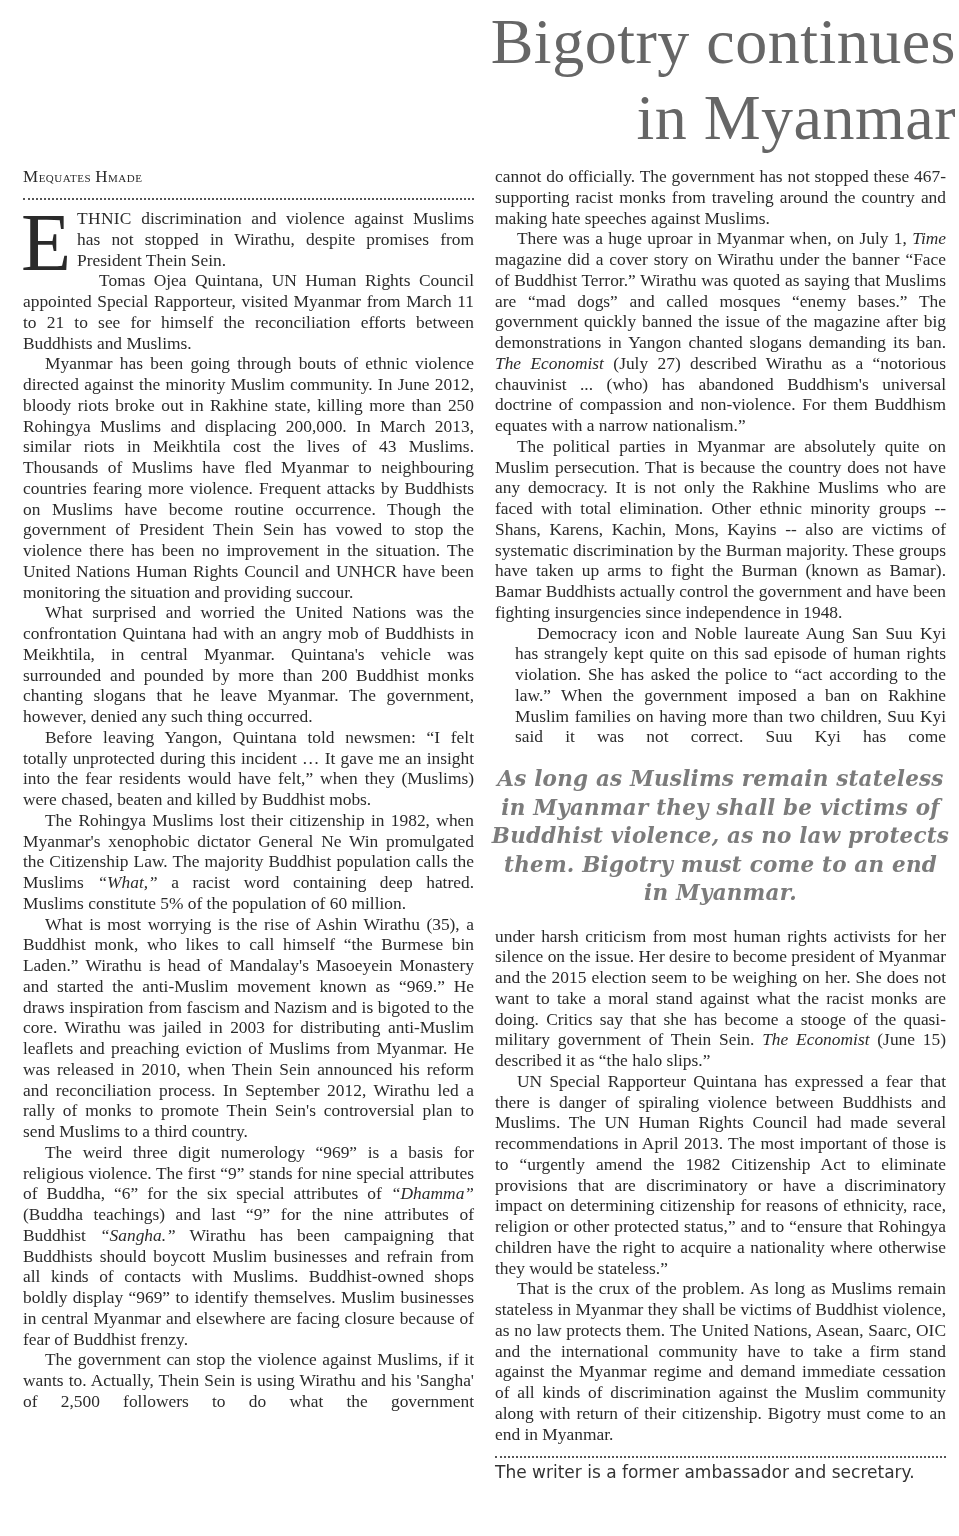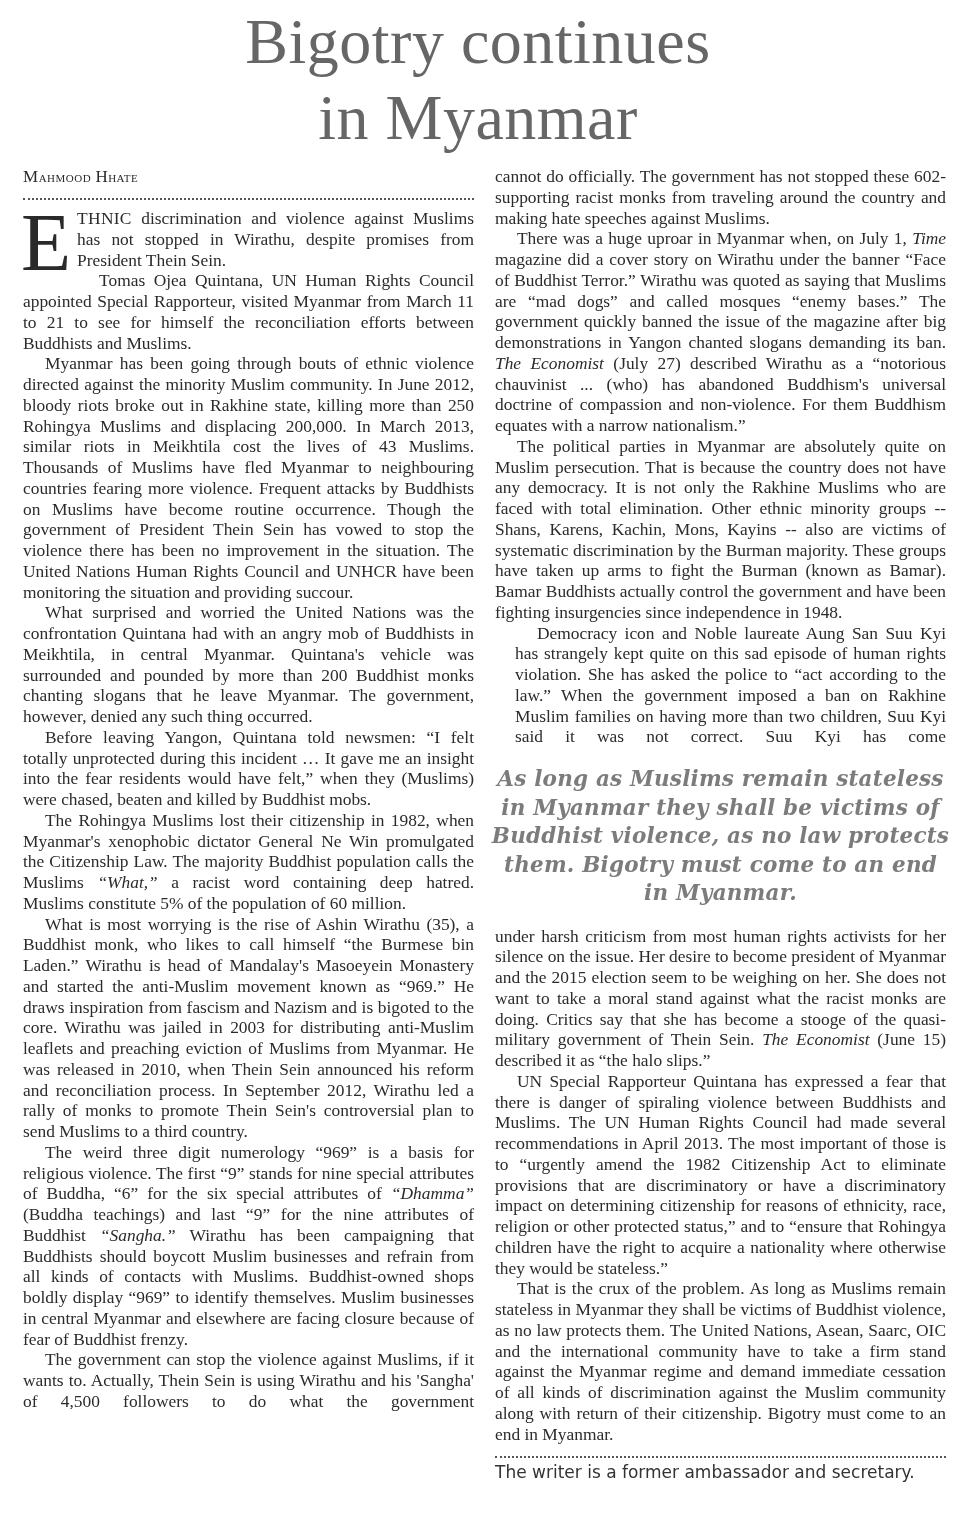--- a/index.html
+++ b/index.html
@@ -3,21 +3,21 @@
 <meta charset="utf-8">
 <style>
   html, body { margin: 0; padding: 0; background: #ffffff; }
   body {
     width: 959px; height: 1536px; overflow: hidden; position: relative;
     font-family: "DejaVu Serif", "Liberation Serif", serif;
     color: #2b2b2b;
   }
   .headline {
     position: absolute; left: 0; top: 4px; width: 956px;
-    text-align: center;
+    text-align: right;
     font-family: "Liberation Serif", "DejaVu Serif", serif;
     font-size: 64px; line-height: 76px; color: #666666;
     font-weight: normal; margin: 0; letter-spacing: 0.5px;
   }
   .col {
     position: absolute; top: 166px; width: 451px;
     font-family: "Liberation Serif", serif;
     font-size: 17.4px; line-height: 20.75px;
     text-align: justify; hyphens: manual;
   }
@@ -54,36 +54,36 @@
 </style>
 </head>
 <body>
 
 <h1 class="headline">
   <span>Bigotry continues</span><br>
   <span>in Myanmar</span>
 </h1>
 
 <div class="col col-left">
-  <div class="byline"><span class="cap">M</span><span>ahmood</span> <span class="cap">H</span><span>hate</span></div>
+  <div class="byline"><span class="cap">M</span><span>equates</span> <span class="cap">H</span><span>made</span></div>
   <div class="dotrule"></div>
 
   <p class="first"><span class="dropcap">E</span><span class="lead-caps">THNIC</span><span> discrimination and violence against Muslims has not stopped in Wirathu, despite promises from President Thein Sein.</span></p>
   <p>Tomas Ojea Quintana, UN Human Rights Council appointed Special Rapporteur, visited Myanmar from March 11 to  21 to see for himself the reconciliation efforts between Buddhists and Muslims.</p>
   <p>Myanmar has been going through bouts of ethnic vio­lence directed against the minority Muslim community. In June 2012, bloody riots broke out in Rakhine state, killing more than 250 Rohingya Muslims and displacing 200,000. In March 2013, similar riots in Meikhtila cost the lives of 43 Muslims. Thousands of Muslims have fled Myanmar to neighbouring countries fearing more violence. Frequent attacks by Buddhists on Muslims have become routine occurrence. Though the government of President Thein Sein has vowed to stop the violence there has been no improve­ment in the situation. The United Nations Human Rights Council and UNHCR have been monitoring the situation and providing succour.</p>
   <p>What surprised and worried the United Nations was the confrontation Quintana had with an angry mob of Buddhists in Meikhtila, in central Myanmar. Quintana's vehicle was surrounded and pounded by more than 200 Buddhist monks chanting slogans that he leave Myanmar. The government, however, denied any such thing occurred.</p>
   <p>Before leaving Yangon, Quintana told newsmen: “I felt totally unprotected during this incident … It gave me an insight into the fear residents would have felt,” when they (Muslims) were chased, beaten and killed by Buddhist mobs.</p>
   <p><span>The Rohingya Muslims lost their citizenship in 1982, when Myanmar's xenophobic dictator General Ne Win promulgated the Citizenship Law. The majority Buddhist population calls the Muslims </span><em>“What,”</em><span> a racist word contain­ing deep hatred. Muslims constitute 5% of the population of 60 million.</span></p>
   <p>What is most worrying is the rise of Ashin Wirathu (35), a Buddhist monk, who likes to call himself “the Burmese bin Laden.” Wirathu is head of Mandalay's Masoeyein Monastery and started the anti-Muslim movement known as “969.” He draws inspiration from fascism and Nazism and is bigoted to the core. Wirathu was jailed in 2003 for distributing anti-Muslim leaflets and preaching eviction of Muslims from Myanmar. He was released in 2010, when Thein Sein announced his reform and reconciliation pro­cess. In September 2012, Wirathu led a rally of monks to promote Thein Sein's controversial plan to send Muslims to a third country.</p>
   <p><span>The weird three digit numerology “969” is a basis for religious violence. The first “9” stands for nine special attributes of Buddha, “6” for the six special attributes of </span><em>“Dhamma”</em><span> (Buddha teachings) and last “9” for the nine attributes of  Buddhist </span><em>“Sangha.”</em><span>  Wirathu has been cam­paigning that Buddhists should boycott Muslim busi­nesses and refrain from all kinds of contacts with Muslims. Buddhist-owned shops boldly display “969” to identify themselves. Muslim businesses in central Myanmar and elsewhere are facing closure because of fear of Buddhist frenzy.</span></p>
-  <p style="text-align-last: justify;">The government can stop the violence against Muslims, if it wants to. Actually, Thein Sein is using Wirathu and his 'Sangha' of 4,500 followers to do what the government</p>
+  <p style="text-align-last: justify;">The government can stop the violence against Muslims, if it wants to. Actually, Thein Sein is using Wirathu and his 'Sangha' of 2,500 followers to do what the government</p>
 </div>
 
 <div class="col col-right">
-  <p class="first">cannot do officially. The government has not stopped these 602-supporting racist monks from traveling around the country and making hate speeches against Muslims.</p>
+  <p class="first">cannot do officially. The government has not stopped these 467-supporting racist monks from traveling around the country and making hate speeches against Muslims.</p>
   <p><span>There was a huge uproar in Myanmar when, on July 1, </span><em>Time</em><span> magazine did a cover story on Wirathu under the banner “Face of Buddhist Terror.” Wirathu was quoted as saying that Muslims are “mad dogs” and called mosques “enemy bases.” The government quickly banned the issue of the magazine after big demonstrations in Yangon chanted slogans demanding its ban. </span><em>The Economist</em><span> (July 27) described Wirathu as a “notorious chauvinist ... (who) has abandoned Buddhism's universal doctrine of compas­sion and non-violence. For them Buddhism equates with a narrow nationalism.”</span></p>
   <p>The political parties in Myanmar are absolutely quite on Muslim persecution. That is because the country does not have any democracy. It is not only the Rakhine Muslims who are faced with total elimination. Other ethnic minority groups -- Shans, Karens, Kachin, Mons, Kayins -- also are victims of systematic discrimination by the Burman majority. These groups have taken up arms to fight the Burman (known as Bamar). Bamar Buddhists actually control the government and have been fighting insurgencies since independence in 1948.</p>
   <p style="text-align-last: justify; margin-left: 20px;">Democracy icon and Noble laureate Aung San Suu Kyi has strangely kept quite on this sad episode of human rights violation. She has asked the police to “act according to the law.” When the government imposed a ban on Rakhine Muslim families on having more than two chil­dren, Suu Kyi said it was not correct. Suu Kyi has come</p>
 
   <div class="pullquote">As long as Muslims remain stateless in Myanmar they shall be victims of Buddhist violence, as no law protects them. Bigotry must come to an end in Myanmar.</div>
 
   <p class="first"><span>under harsh criticism from most human rights activists for her silence on the issue. Her desire to become president of Myanmar and the 2015 election seem to be weighing on her. She does not want to take a moral stand against what the racist monks are doing. Critics say that she has become a stooge of the quasi-military government of Thein Sein. </span><em>The Economist</em><span> (June 15) described it as “the halo slips.”</span></p>
   <p>UN Special Rapporteur Quintana has expressed a fear that there is danger of spiraling violence between Buddhists and Muslims. The UN Human Rights Council had made several recommendations in April 2013. The most important of those is to “urgently amend the 1982 Citizenship Act to eliminate provisions that are discrimi­natory or have a discriminatory impact on determining citizenship for reasons of ethnicity, race, religion or other protected status,” and to “ensure that Rohingya children have the right to acquire a nationality where otherwise they would be stateless.”</p>
   <p>That is the crux of the problem. As long as Muslims remain stateless in Myanmar they shall be victims of Buddhist violence, as no law protects them. The United Nations, Asean, Saarc, OIC and the international com­munity have to take a firm stand against the Myanmar regime and demand immediate cessation of all kinds of discrimination against the Muslim community along with return of their citizenship. Bigotry must come to an end in Myanmar.</p>
 

